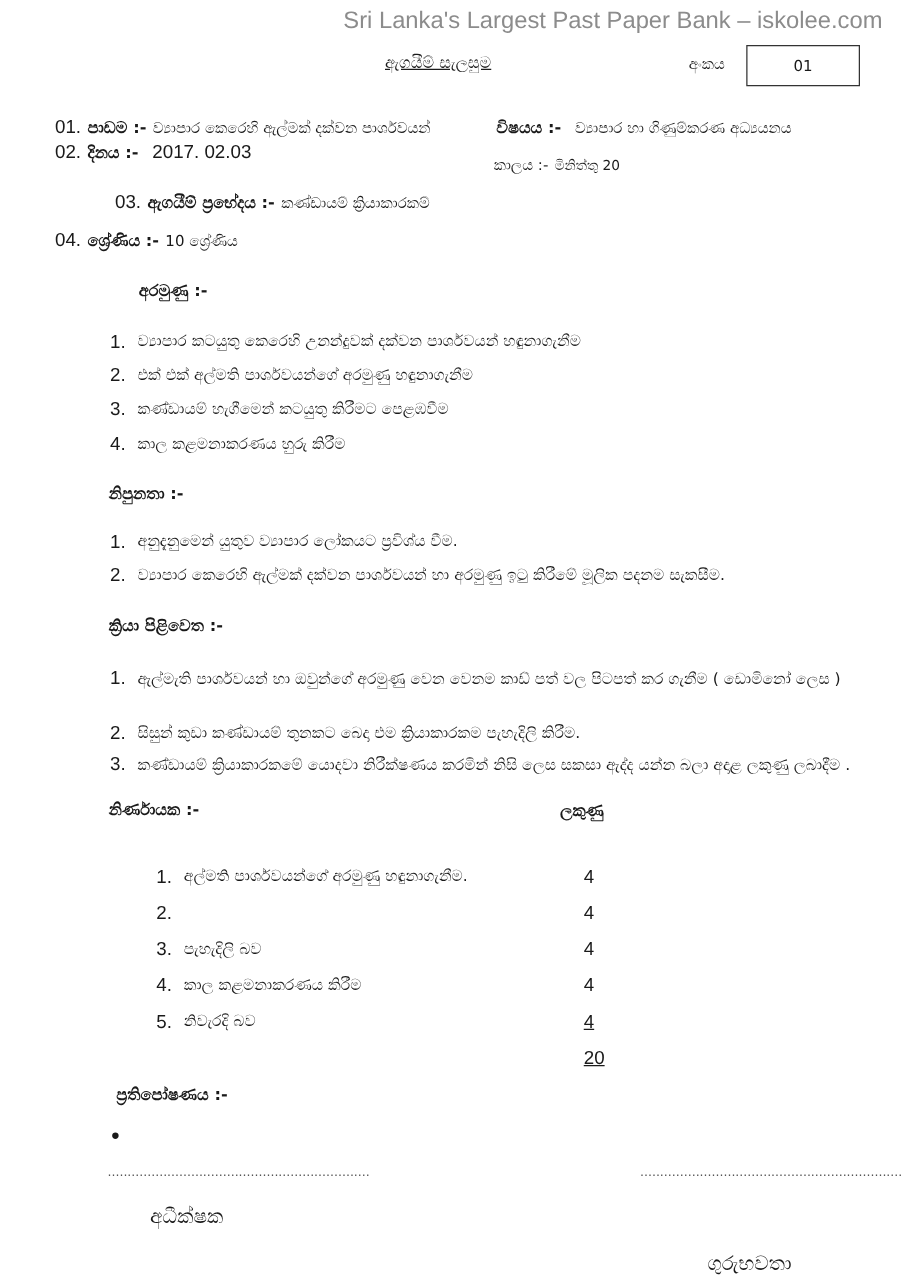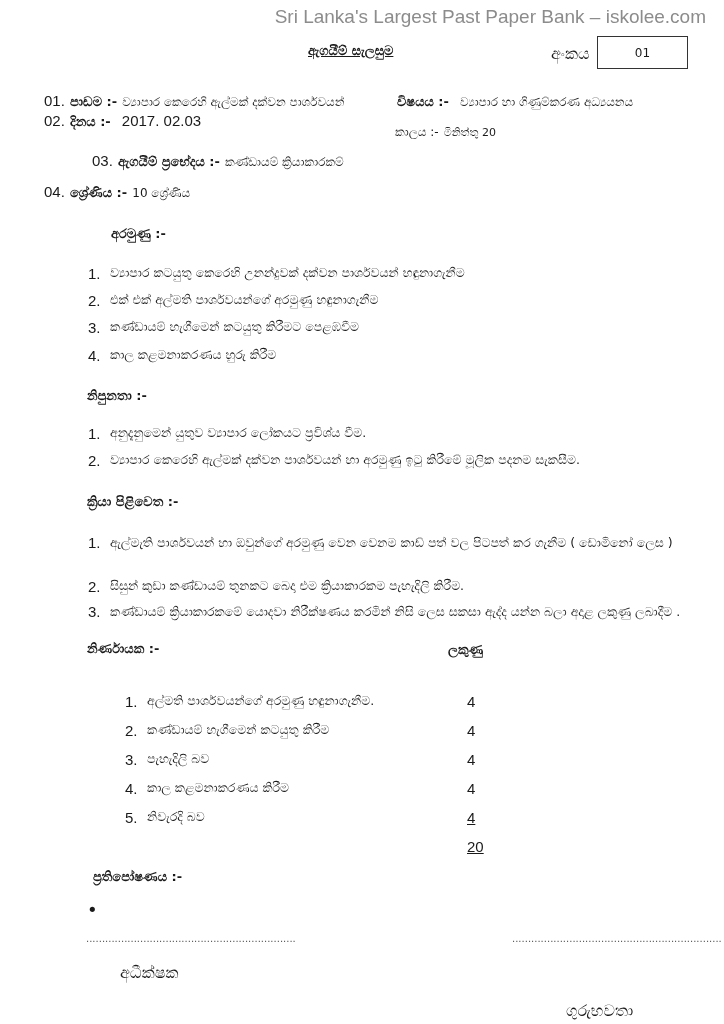--- a/index.html
+++ b/index.html
@@ -7,24 +7,24 @@
     width: 724px; height: 1024px; position: relative; overflow: hidden;
     font-family: "DejaVu Sans", "Liberation Sans", sans-serif;
     color: #1a1a1a;
   }
   .abs { position: absolute; white-space: nowrap; }
   .watermark {
     top: 6px; right: 18px; font-family: "Liberation Sans", sans-serif;
     font-size: 19px; color: #8c8c8c;
   }
   .doc-title {
-    top: 43px; left: 308px; font-size: 13px; font-weight: bold;
+    top: 43px; left: 308px; font-size: 13px; font-weight: normal;
     text-decoration: underline;
   }
-  .ank-label { top: 44px; left: 551px; font-size: 16px; }
+  .ank-label { top: 44px; left: 551px; font-size: 12px; }
   .ank-box {
     top: 36px; left: 597px; width: 89px; height: 31px;
     border: 1px solid #333; display: flex; align-items: center; justify-content: center;
     font-size: 12px;
   }
   .meta-num { font-family: "Liberation Sans", sans-serif; font-size: 15px; }
   .meta-label { font-weight: bold; font-size: 13px; }
   .meta-val { font-size: 12px; }
   .meta-num-val { font-family: "Liberation Sans", sans-serif; font-size: 15px; }
   .sec-head { font-weight: bold; font-size: 13px; }
@@ -128,21 +128,20 @@
 <div class="abs sec-head" style="top:642px;left:448px;">ලකුණු</div>
 
 <div class="abs li" style="top:693px;left:125px;">
   <span class="n">1.</span>
   <span class="t">අල්මති පාර්ශවයන්ගේ අරමුණු හඳුනාගැනීම.</span>
 </div>
 <div class="abs mark" style="top:693px;left:467px;">4</div>
 
 <div class="abs li" style="top:722px;left:125px;">
   <span class="n">2.</span>
-  <span class="t">කණ්ඩායම් හැගීමෙන් කටයුතු කිරීම</span>
 </div>
 <div class="abs mark" style="top:722px;left:467px;">4</div>
 
 <div class="abs li" style="top:751px;left:125px;">
   <span class="n">3.</span>
   <span class="t">පැහැදිලි බව</span>
 </div>
 <div class="abs mark" style="top:751px;left:467px;">4</div>
 
 <div class="abs li" style="top:780px;left:125px;">

